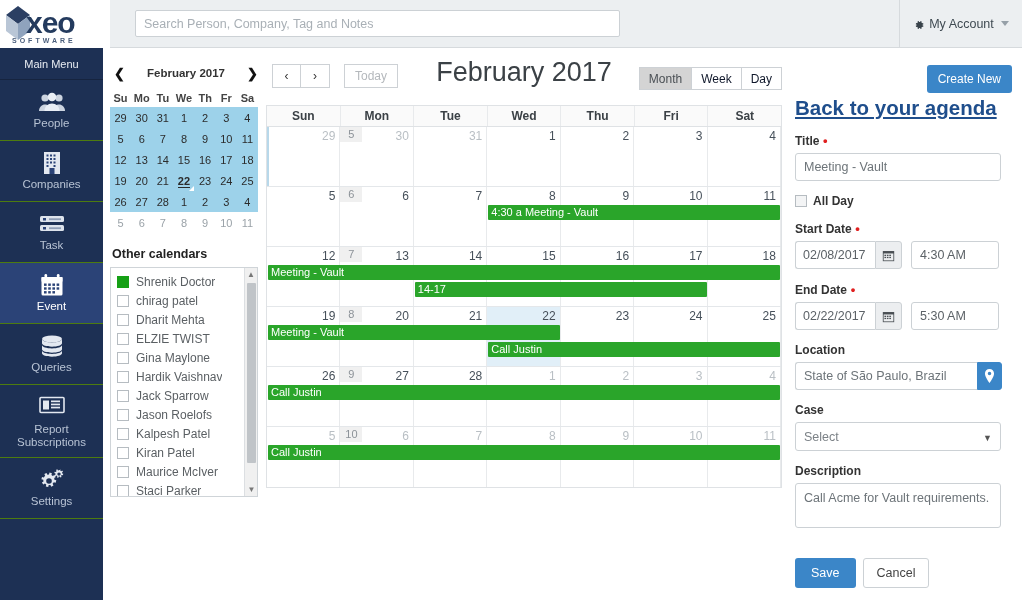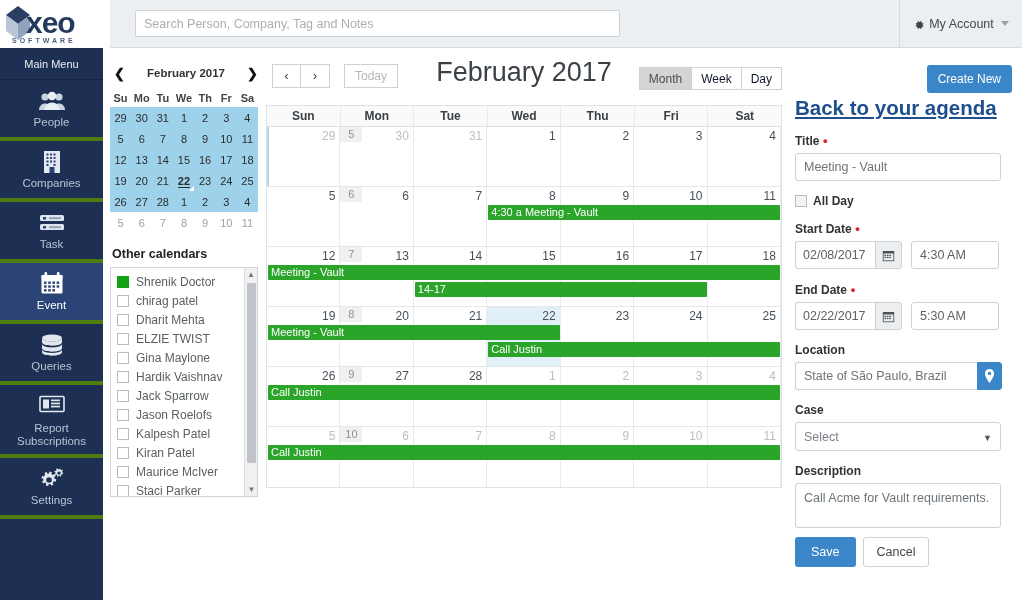--- a/index.html
+++ b/index.html
@@ -42,21 +42,21 @@
   
   .sidebar {
     position:absolute; left:0; top:48px; width:103px; height:552px;
     background:#1d3054;
   }
   .menu-head {
     height:32px; line-height:32px; text-align:center;
     color:#e9edf3; font-size:11px; border-bottom:1px solid #16243f;
   }
   .nav-item {
-    height:61px; border-bottom:4px solid #4d7c0f;
+    height:61px; border-bottom:1px solid #4d7c0f;
     display:flex; flex-direction:column; align-items:center; justify-content:center;
     color:#b8c3d4; font-size:11.5px; cursor:pointer; gap:3px;
   }
   .nav-item.tall { height:73px;gap:6px; }
   .nav-item.active { background:#2b4377; color:#fff; }
   .nav-ic { height:24px; display:flex; align-items:center; justify-content:center; }
   .nav-label { text-align:center; line-height:13px; }
 
   
   .leftpanel { position:absolute; left:110px; top:62px; width:152px; }
@@ -202,21 +202,21 @@
     width:206px; height:29px; border:1px solid #ccd1d5; border-radius:3px;
     padding:0 8px; font-size:12.5px; color:#7c8287; line-height:28px; background:#fff;
     cursor:pointer;
   }
   .sel-caret { position:absolute; right:9px; top:11px; font-size:9px; color:#555; }
   .desc-area {
     width:206px; height:45px; border:1px solid #ccd1d5; border-radius:3px;
     padding:7px 8px; font-size:12.5px; color:#6d7479; resize:none; outline:none;
     font-family:"Liberation Sans", sans-serif;
   }
-  .form-actions { display:flex; gap:7px; margin-top:6px; }
+  .form-actions { display:flex; gap:7px; margin-top:27px; }
   .save-btn {
     background:#3b86c8; color:#fff; border:none; border-radius:3px;
     padding:7px 16px; font-size:12.5px; cursor:pointer;
     font-family:"Liberation Sans", sans-serif;
   }
   .cancel-btn {
     background:#fff; color:#444; border:1px solid #ccd1d5; border-radius:3px;
     padding:7px 13px; font-size:12.5px; cursor:pointer;
     font-family:"Liberation Sans", sans-serif;
   }

